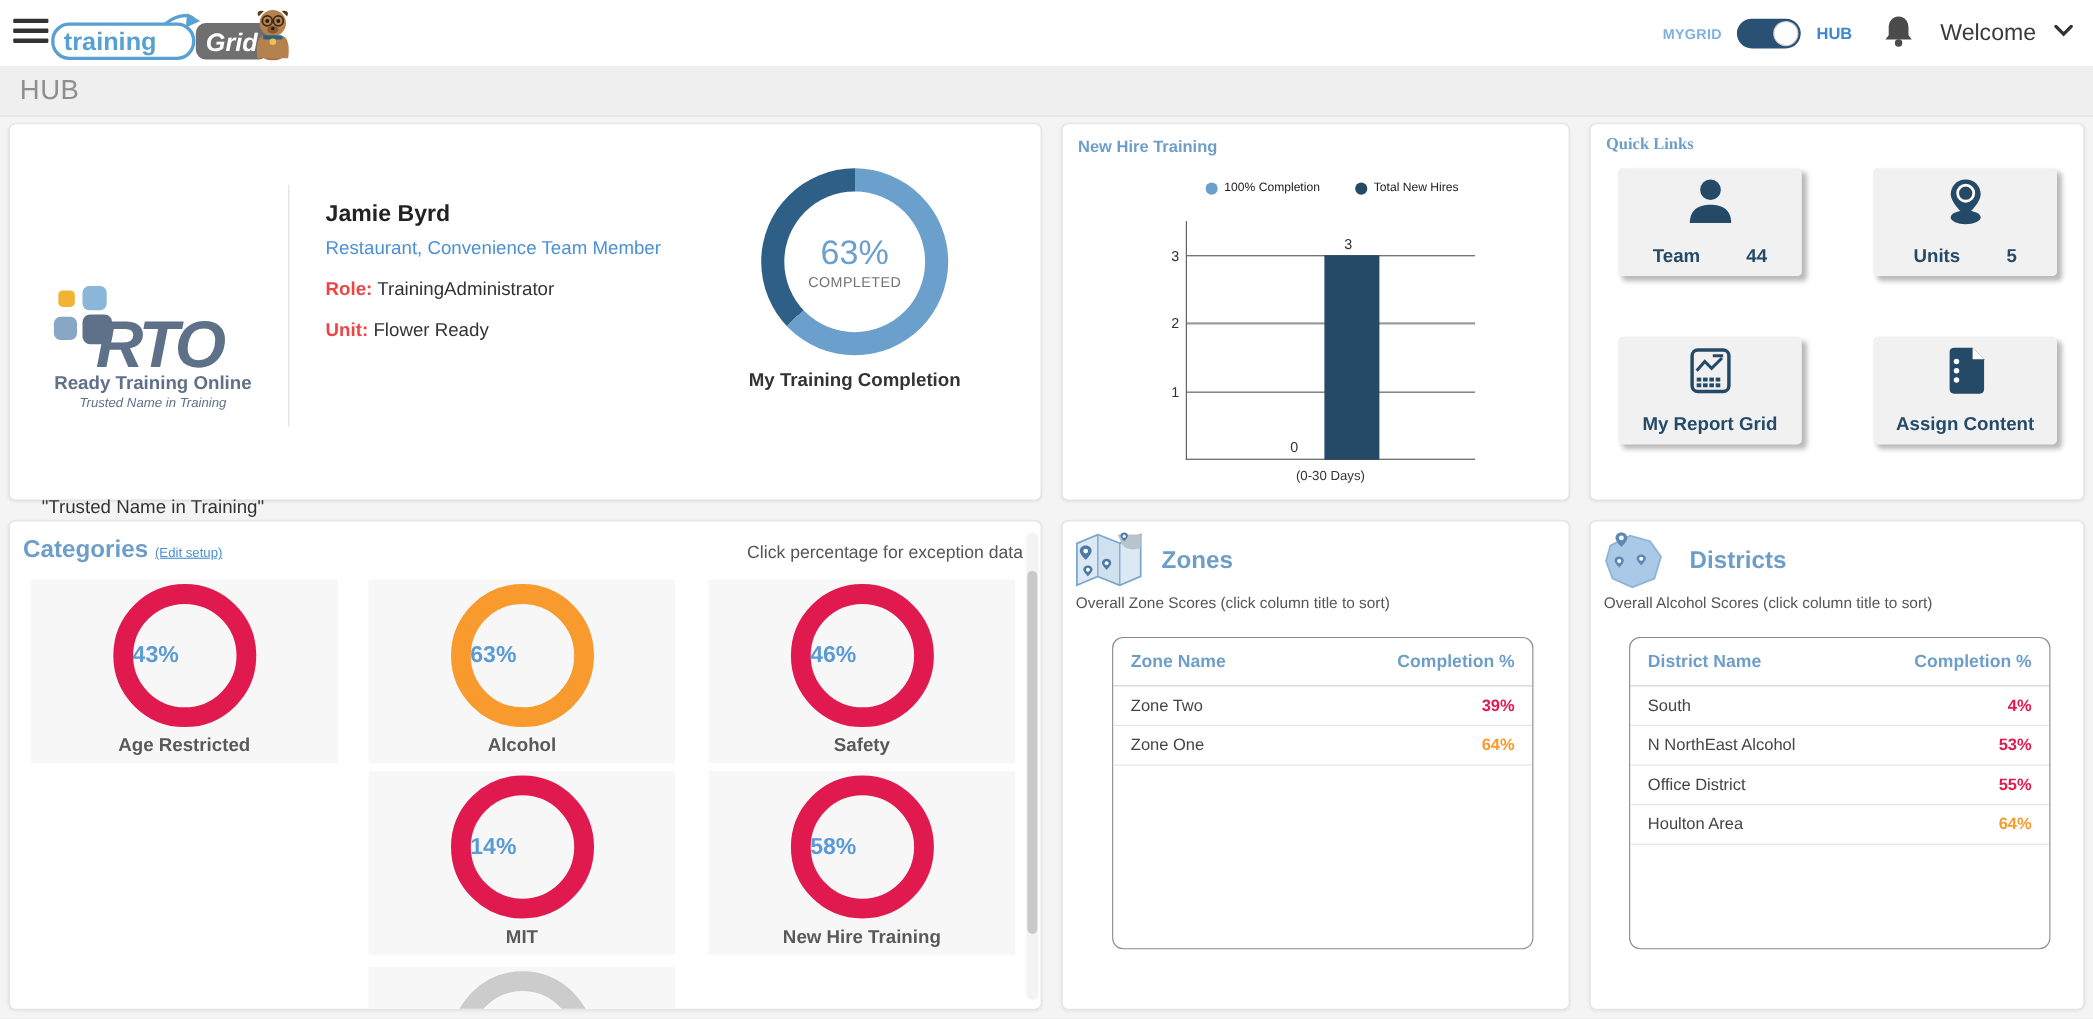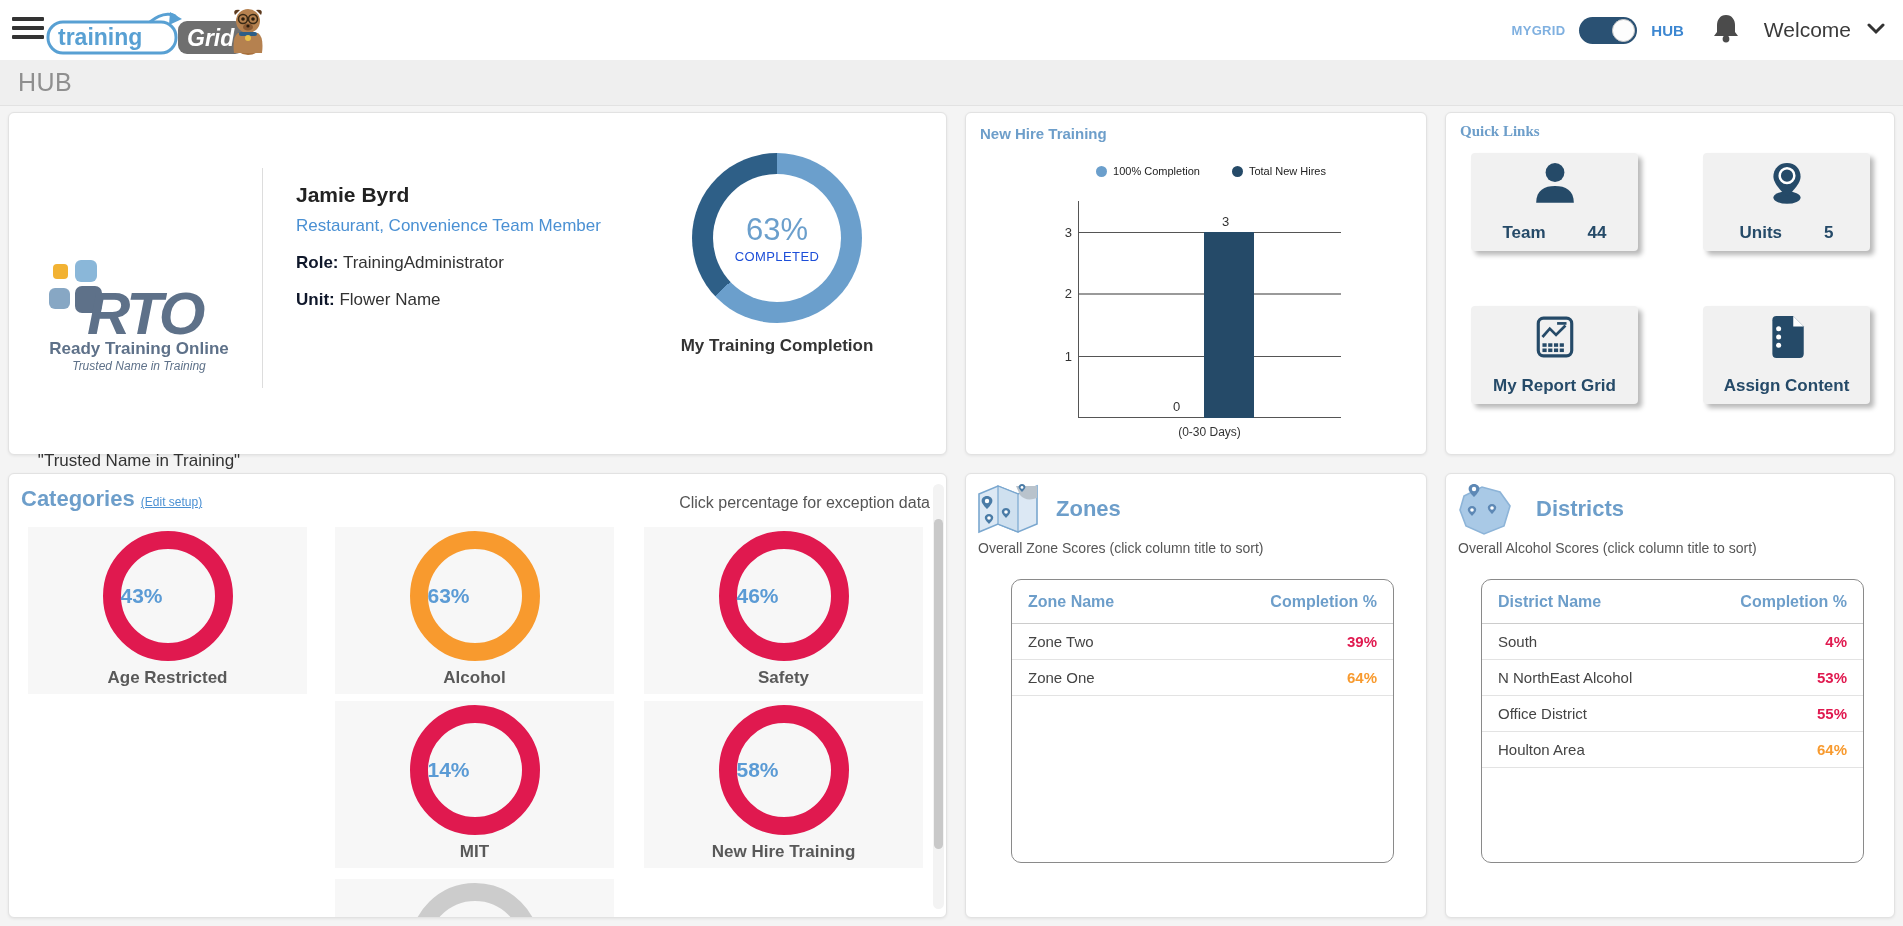--- a/index.html
+++ b/index.html
@@ -32,27 +32,27 @@
 
   
   #profile-card { left:8px; top:112px; width:939px; height:343px; }
   .rto-logo { position:absolute; left:30px; top:145px; }
   .rto-tagline { position:absolute; left:0px; top:338px; width:260px; text-align:center; font-size:17px; color:#333; }
   .vdiv { position:absolute; left:253px; top:55px; width:1px; height:220px; background:#ddd; }
   .pinfo { position:absolute; left:287px; top:70px; }
   .pinfo .name { font-size:21px; font-weight:bold; color:#222; }
   .pinfo .sub { font-size:17px; color:#4a90d3; margin-top:9px; cursor:pointer; }
   .pinfo .line { font-size:17px; color:#333; margin-top:17px; }
-  .pinfo .line b { color:#0f172a; }
+  .pinfo .line b { color:#ef4444; }
   .tdonut { position:absolute; left:683px; top:40px; width:170px; height:170px; border-radius:50%;
             background:conic-gradient(#6b9fcc 0% 63%, #2e5f87 63% 100%); }
   .tdonut .hole { position:absolute; left:21px; top:21px; width:128px; height:128px; background:#fff; border-radius:50%;
                   display:flex; flex-direction:column; align-items:center; justify-content:center; }
   .tdonut .pct { color:#6b9fcc; font-size:31px; }
-  .tdonut .word { color:#1d4ed8; font-size:13px; letter-spacing:.4px; margin-top:1px; }
+  .tdonut .word { color:#737373; font-size:13px; letter-spacing:.4px; margin-top:1px; }
   .tdonut-cap { position:absolute; left:628px; top:223px; width:280px; text-align:center; font-size:17px; font-weight:bold; color:#333; }
 
   
   #nht-card { left:965px; top:112px; width:462px; height:343px; }
   .nht-title { position:absolute; left:14px; top:12px; }
   .legend { position:absolute; left:95px; top:52px; width:300px; display:flex; justify-content:center; gap:32px; align-items:center; }
   .legend .item { display:flex; align-items:center; gap:6px; font-size:11px; color:#222; }
   .legend .dot { width:11px; height:11px; border-radius:50%; }
   .plot { position:absolute; left:112px; top:88px; width:263px; height:217px; border-left:1px solid #555; border-bottom:1px solid #555; }
   .gline { position:absolute; left:0; width:100%; background:#555; height:1px; }
@@ -177,21 +177,21 @@
         <text x="100" y="112" font-size="12" font-style="italic" fill="#5e7189" text-anchor="middle">Trusted Name in Training</text>
       </svg>
     </div>
     <div class="rto-tagline">"Trusted Name in Training"</div>
     <div class="vdiv"></div>
 
     <div class="pinfo">
       <div class="name">Jamie Byrd</div>
       <div class="sub">Restaurant, Convenience Team Member</div>
       <div class="line"><b>Role:</b> <span>TrainingAdministrator</span></div>
-      <div class="line"><b>Unit:</b> <span>Flower Name</span></div>
+      <div class="line"><b>Unit:</b> <span>Flower Ready</span></div>
     </div>
 
     <div class="tdonut">
       <div class="hole">
         <span class="pct">63%</span>
         <span class="word">COMPLETED</span>
       </div>
     </div>
     <div class="tdonut-cap">My Training Completion</div>
   </div>

